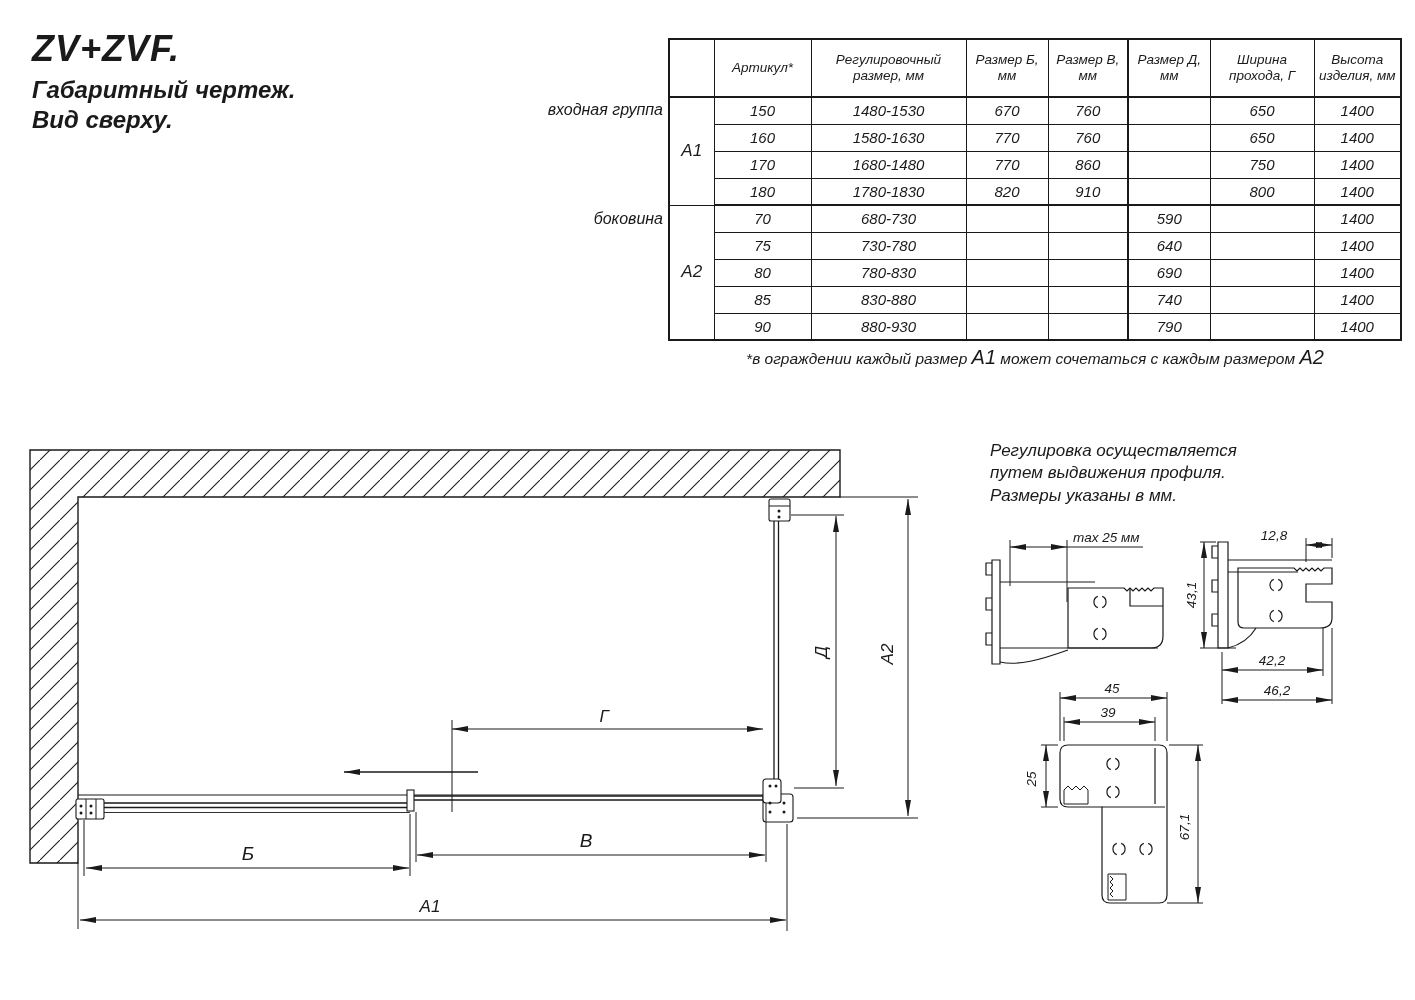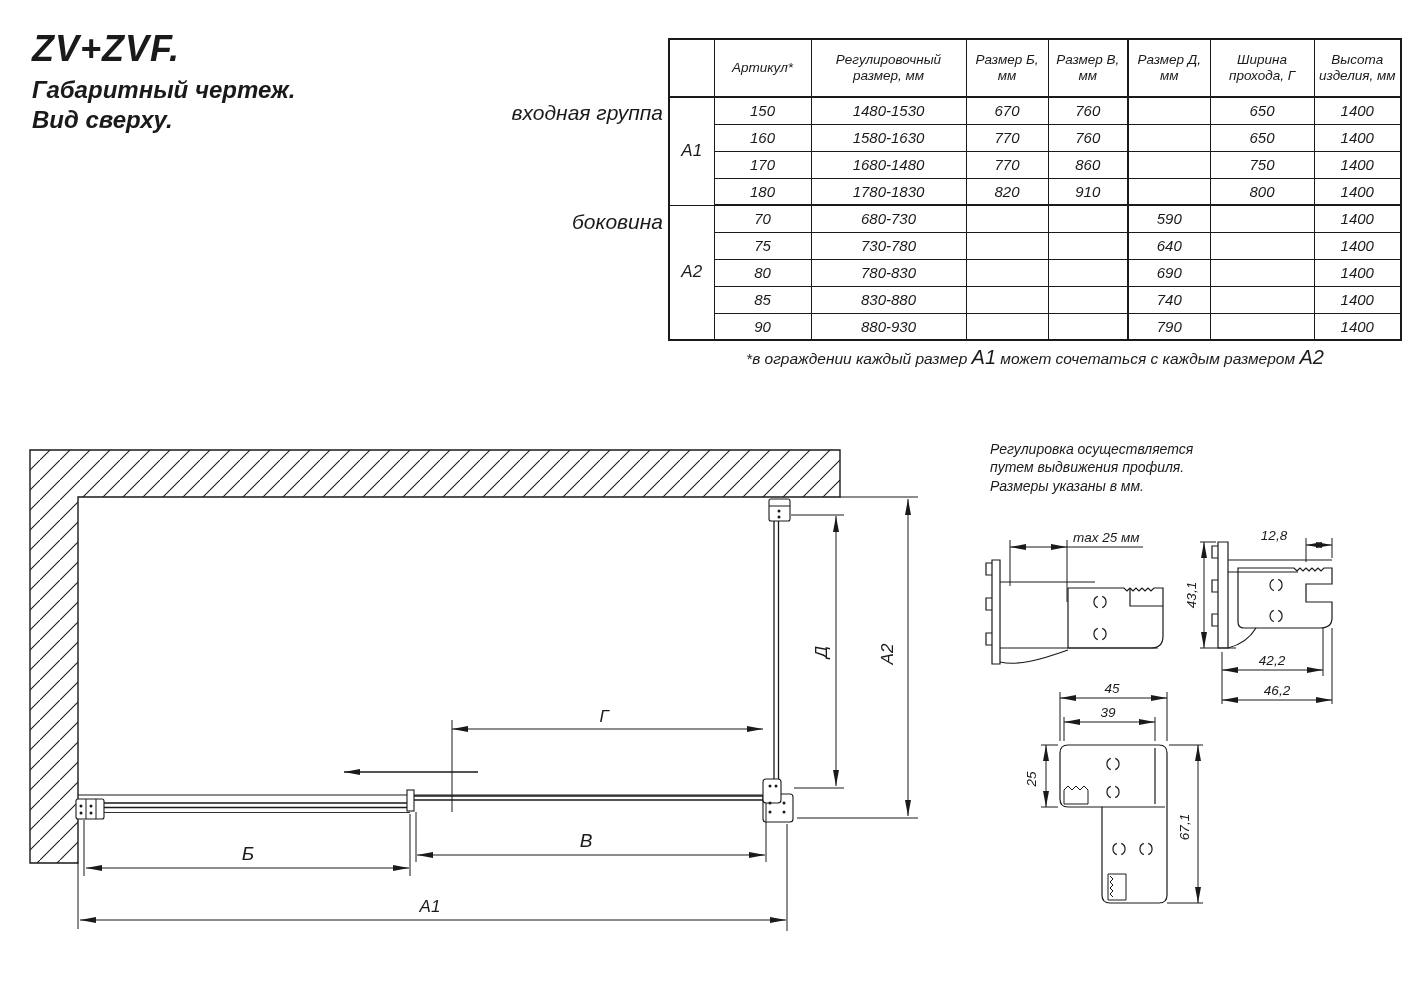--- a/index.html
+++ b/index.html
@@ -14,27 +14,27 @@
   #spec-table{position:absolute;left:668px;top:38px;border-collapse:collapse;table-layout:fixed;
               border:2.5px solid #1a1a1a;}
   #spec-table th,#spec-table td{border:1.2px solid #1a1a1a;text-align:center;vertical-align:middle;
               padding:0 2px;font-style:italic;font-weight:normal;color:#1a1a1a;}
   #spec-table thead th{height:56px;border-bottom:2.5px solid #1a1a1a;font-size:13.5px;line-height:1.2;}
   #spec-table tbody tr{height:27px;}
   #spec-table tbody td{font-size:15px;}
   #spec-table .col-v{border-right:2.5px solid #1a1a1a;margin-left:31px;}
   #spec-table tr.group-end td{border-bottom:2.5px solid #1a1a1a;font-style:italic;}
   #spec-table td.code{font-size:17px;}
-  .grp-label{position:absolute;font-size:21px;font-style:italic;white-space:nowrap;text-align:right;width:200px;}
+  .grp-label{position:absolute;font-size:16px;font-style:italic;white-space:nowrap;text-align:right;width:200px;}
   #grp-label-0{left:463px;top:101px;}
   #grp-label-1{left:463px;top:210px;text-align:right;}
   #footnote{left:640px;top:346px;width:790px;text-align:center;font-size:15.5px;font-style:italic;}
   #footnote .big{font-size:20px;}
   
-  #note{left:990px;top:440px;font-size:14px;font-style:italic;line-height:1.32;}
+  #note{left:990px;top:440px;font-size:17px;font-style:italic;line-height:1.32;}
   svg{position:absolute;left:0;top:0;pointer-events:none;}
   svg text{font-family:"Liberation Sans",sans-serif;font-style:italic;fill:#1a1a1a;}
 </style>
 </head>
 <body>
 
 <div id="canvas">
 
   <svg width="1415" height="1000" viewBox="0 0 1415 1000">
     <defs>

